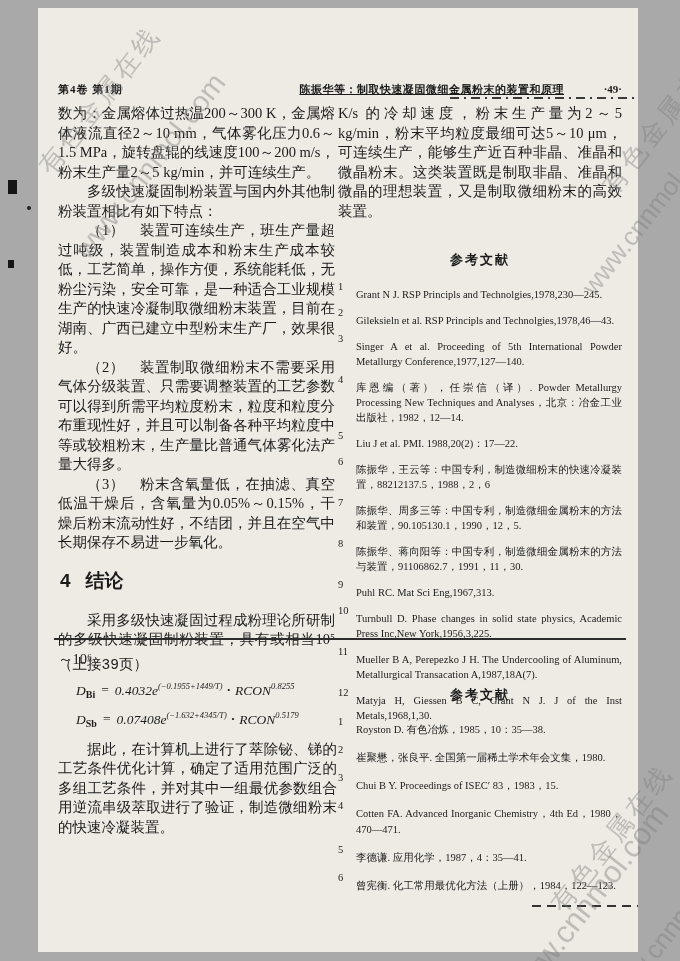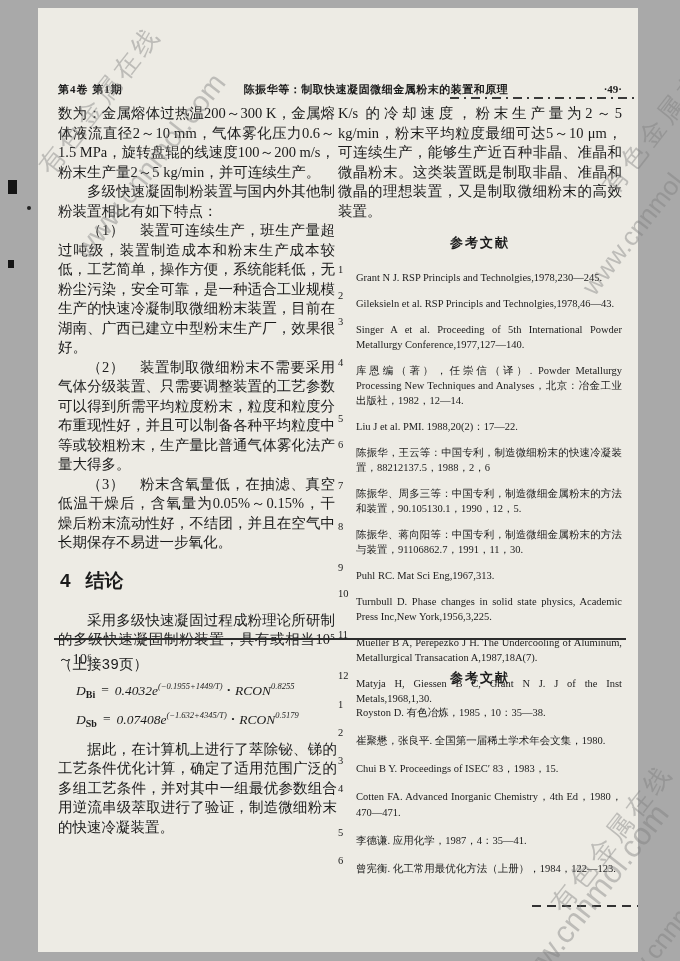--- a/index.html
+++ b/index.html
@@ -5,35 +5,35 @@
   html,body{margin:0;padding:0;}
   body{width:680px;height:961px;overflow:hidden;background:#a9a9a9;
        font-family:"Liberation Serif","DejaVu Serif",serif;color:#1b1b1b;}
   .canvas{position:relative;width:680px;height:961px;background:#a9a9a9;overflow:hidden;}
   .page{position:absolute;left:38px;top:8px;width:600px;height:944px;
         background:#edebe4;}
   
   .header{position:absolute;left:20px;top:74px;width:564px;display:flex;
           align-items:baseline;font-size:11px;font-weight:bold;}
   .h-issue{width:130px;letter-spacing:1px;}
-  .h-title{flex:1;text-align:center;letter-spacing:.5px;}
+  .h-title{flex:1;text-align:right;letter-spacing:.5px;text-decoration:underline;}
   .h-page{width:58px;text-align:right;}
   .rule-dashdot{position:absolute;left:412px;top:89px;width:184px;height:2px;
     background:repeating-linear-gradient(90deg,#3a3a3a 0 9px,transparent 9px 14px,#3a3a3a 14px 16px,transparent 16px 21px);}
   
   .col{position:absolute;}
   .col-lt{left:20px;top:96px;width:277px;}
   .col-rt{left:300px;top:96px;width:284px;}
   .col-lb{left:20px;top:648px;width:279px;}
   .col-rb{left:300px;top:648px;width:284px;}
   .col p{margin:0;font-size:14.5px;line-height:19.5px;text-align:justify;font-weight:500;}
   .indent{text-indent:2em;}
   .section-head{display:flex;gap:15px;align-items:baseline;margin:15px 0 17px 2px;
     font-family:"Liberation Sans","DejaVu Sans",sans-serif;font-weight:bold;font-size:19px;}
-  .refs-title{text-align:center;font-weight:bold;font-size:13px;margin:13px 0 10px;letter-spacing:2px;}
+  .refs-title{text-align:center;font-weight:bold;font-size:13px;margin:30px 0 10px;letter-spacing:2px;}
   .refs{list-style:none;margin:0;padding:0;font-size:10.5px;line-height:15px;}
   .refs li{display:flex;margin-bottom:3px;text-align:justify;}
   .refs .rn{flex:0 0 18px;}
   .refs .rt{flex:1;margin-top:8px;}
   .refs-b{line-height:15.5px;}
   .refs-b li{margin-bottom:4.5px;}
   
   .divider{position:absolute;left:16px;top:630px;width:572px;height:2px;background:#2c2c2c;}
   
   .continued{font-size:14px;margin:0 0 15px;font-family:Liberation Mono, monospace;}

